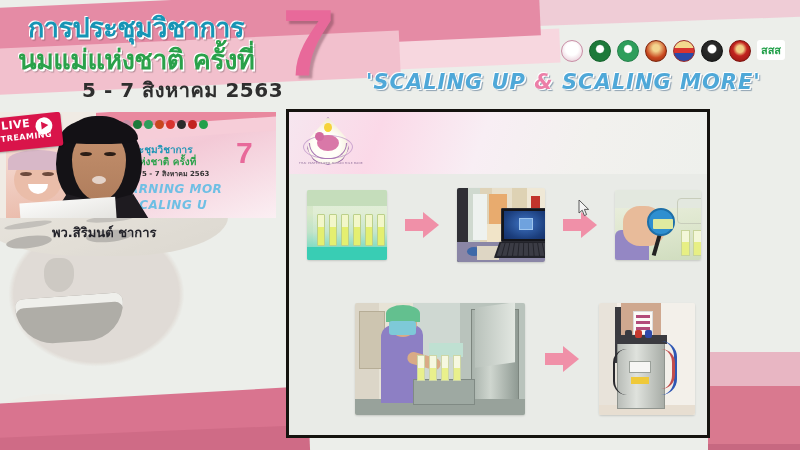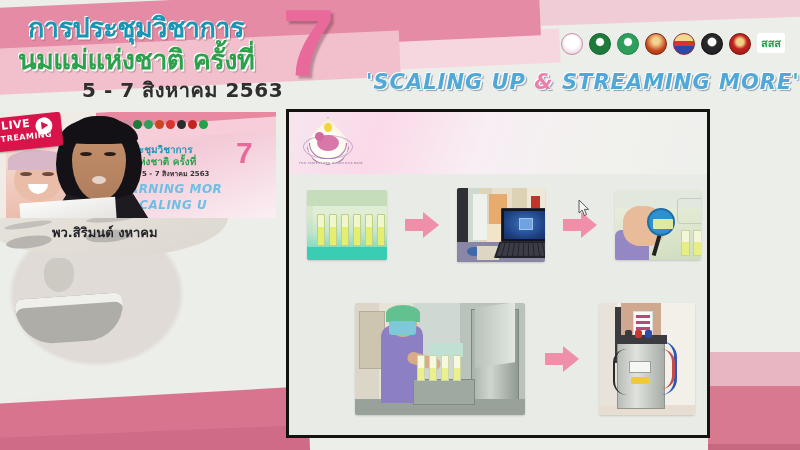--- a/index.html
+++ b/index.html
@@ -106,21 +106,21 @@
     font-size:21px; font-weight:bold; font-style:italic;
     letter-spacing:1px; white-space:nowrap;
     color:#4fa8d8;
     text-shadow:1.4px 1.4px 0 #ffffff, -.8px -.8px 0 #ffffff, 2.4px 2.4px 1px rgba(30,70,110,.45);
   }
   .slogan .amp{ color:#ec7fa8; }
 
   
   .logos{
     position:absolute; left:560px; top:26px; width:236px; height:40px;
-    display:flex; align-items:center; gap:4px;
+    display:flex; align-items:flex-end; gap:4px;
   }
   .logo{ width:24px; height:26px; position:relative; }
   .logo .disc{ width:22px; height:22px; border-radius:50%; margin:0 auto; }
   .lg1 .disc{ background:radial-gradient(circle at 50% 40%,#fff 40%,#f0dfe6 70%,#d9a8bb);
                border:1px solid #c98fa6; }
   .lg2 .disc{ background:radial-gradient(circle at 50% 40%,#fff 22%,#1d7a3a 30%,#1d7a3a);
                border:1px solid #14622c; }
   .lg3 .disc{ background:radial-gradient(circle at 50% 40%,#fff 22%,#2e9e5b 30%,#2e9e5b);
                border:1px solid #24804a; }
   .lg4 .disc{ background:radial-gradient(circle at 50% 35%,#f3d48e 20%,#c8471f 60%,#8e2b10);
@@ -478,21 +478,21 @@
     <div class="hband-d"></div>
     <div class="hband-a"></div>
     <div class="hband-b"></div>
 
     <div class="bignum">7</div>
     <div class="t1">การประชุมวิชาการ</div>
     <div class="t2">นมแม่แห่งชาติ ครั้งที่</div>
     <div class="t3">5 - 7 สิงหาคม 2563</div>
 
     <div class="slogan">
-      <span>'SCALING UP </span><span class="amp">&amp;</span><span> STREAMING MORE'</span>
+      <span>'SCALING UP </span><span class="amp">&amp;</span><span> SCALING MORE'</span>
     </div>
 
     <div class="logos">
       <div class="logo lg1">
           <div class="disc"></div>
         </div>
       <div class="logo lg2">
           <div class="disc"></div>
         </div>
       <div class="logo lg3">
@@ -559,21 +559,21 @@
       <div class="jacket"></div>
     </div>
     <div class="v-paper"></div>
 
     <div class="live">
       <div class="lw">LIVE</div>
       <div class="play"></div>
       <div class="lt">STREAMING</div>
     </div>
   </div>
-  <div class="spk-name">พว.สิริมนต์ งหาคม</div>
+  <div class="spk-name">พว.สิริมนต์ ชาการ</div>
 
   <div class="slide">
 
     <div class="slide-head">
       <div class="sh-wash"></div>
 
       <div class="sh-logo">
         <div class="drop"></div>
         <div class="dot"></div>
         <div class="ring"></div>

